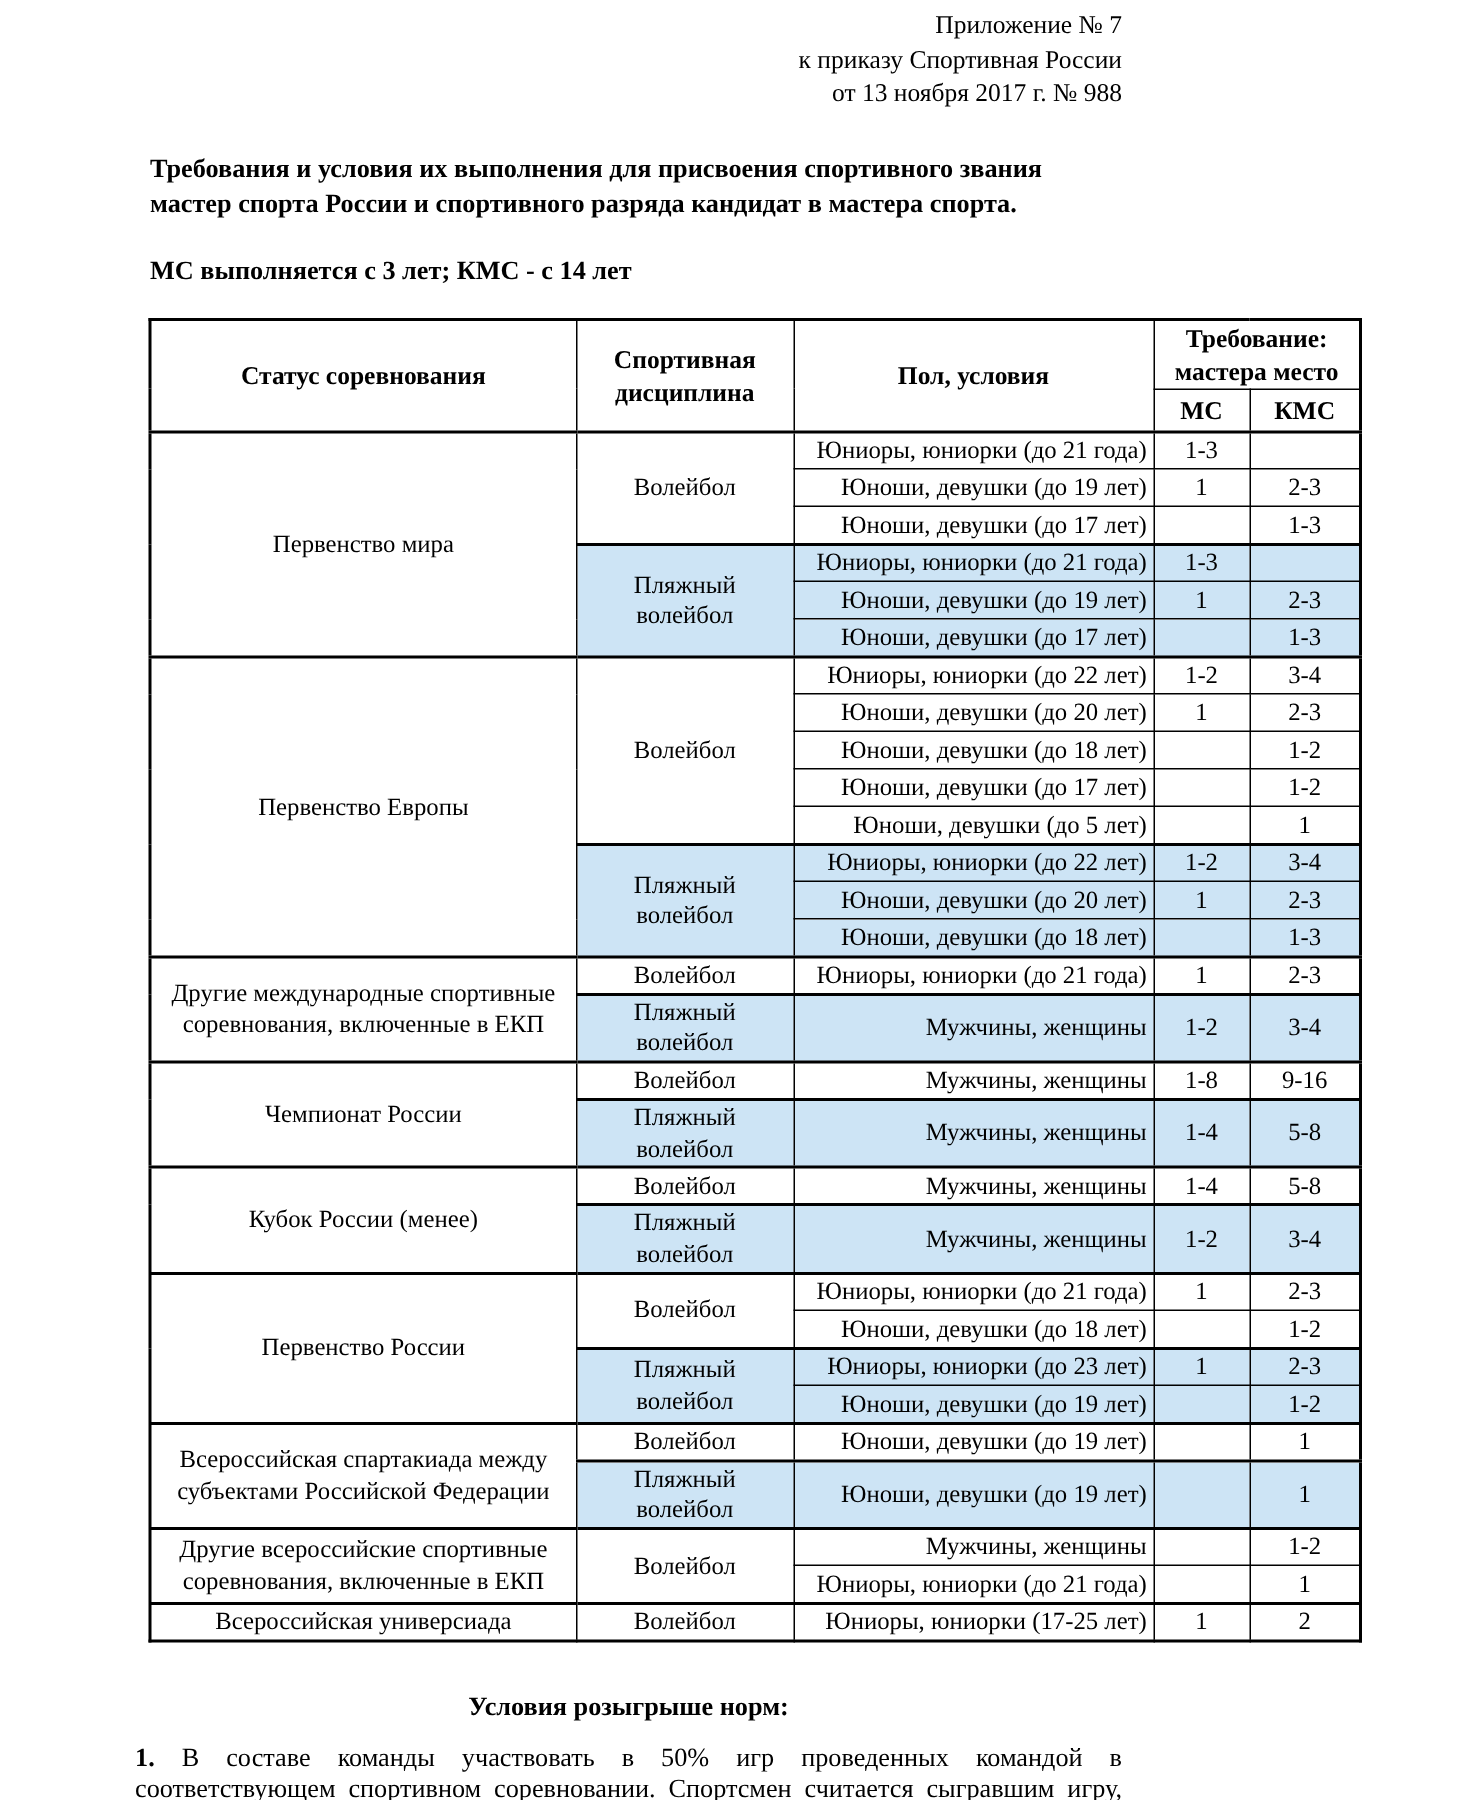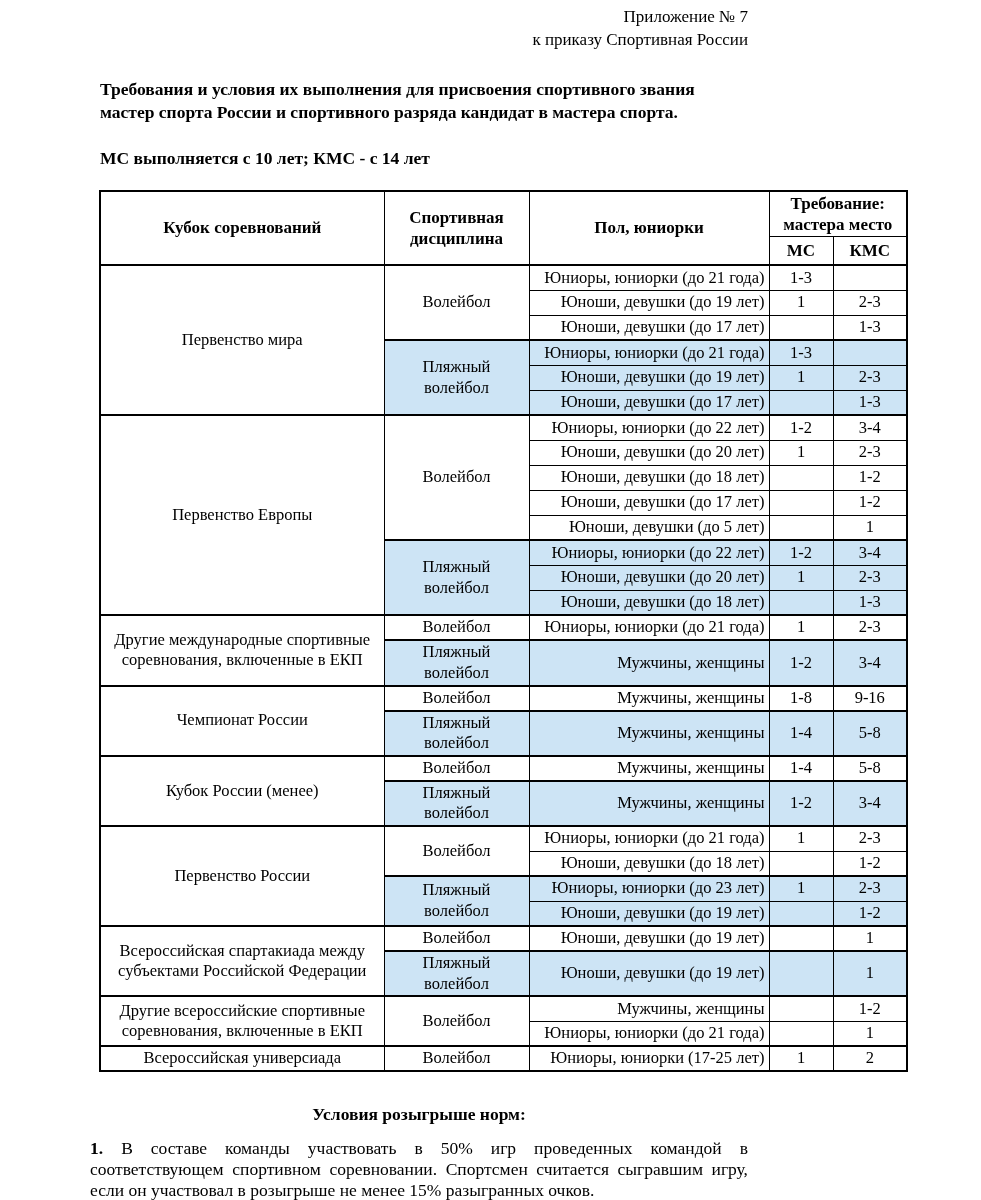--- a/index.html
+++ b/index.html
@@ -50,39 +50,40 @@
   .cond-para b{font-weight:bold;}
 </style>
 </head>
 <body>
 
 <div class="page">
 
   <div class="header-right">
     <div>Приложение № 7</div>
     <div>к приказу Спортивная России</div>
+    <div>от 13 ноября 2017 г. № 988</div>
   </div>
 
   <p class="doc-title">Требования и условия их выполнения для присвоения спортивного звания мастер спорта России и спортивного разряда кандидат в мастера спорта.</p>
 
-  <p class="age-note">МС выполняется с 10 лет; КМС - с 14 лет</p>
+  <p class="age-note">МС выполняется с 3 лет; КМС - с 14 лет</p>
 
   <table class="req-table">
     <colgroup>
       <col class="c1">
         <col class="c2">
         <col class="c3">
         <col class="c4">
         <col class="c5">
     </colgroup>
     <thead>
       <tr class="h1">
-        <th rowspan="2">Кубок соревнований</th>
+        <th rowspan="2">Статус соревнования</th>
         <th rowspan="2">Спортивная дисциплина</th>
-        <th rowspan="2">Пол, юниорки</th>
+        <th rowspan="2">Пол, условия</th>
         <th colspan="2">Требование: мастера место</th>
       </tr>
       <tr class="h2">
         <th>МС</th>
         <th>КМС</th>
       </tr>
     </thead>
     <tbody>
         <tr class="group-top">
           <td rowspan="6">Первенство мира</td>

